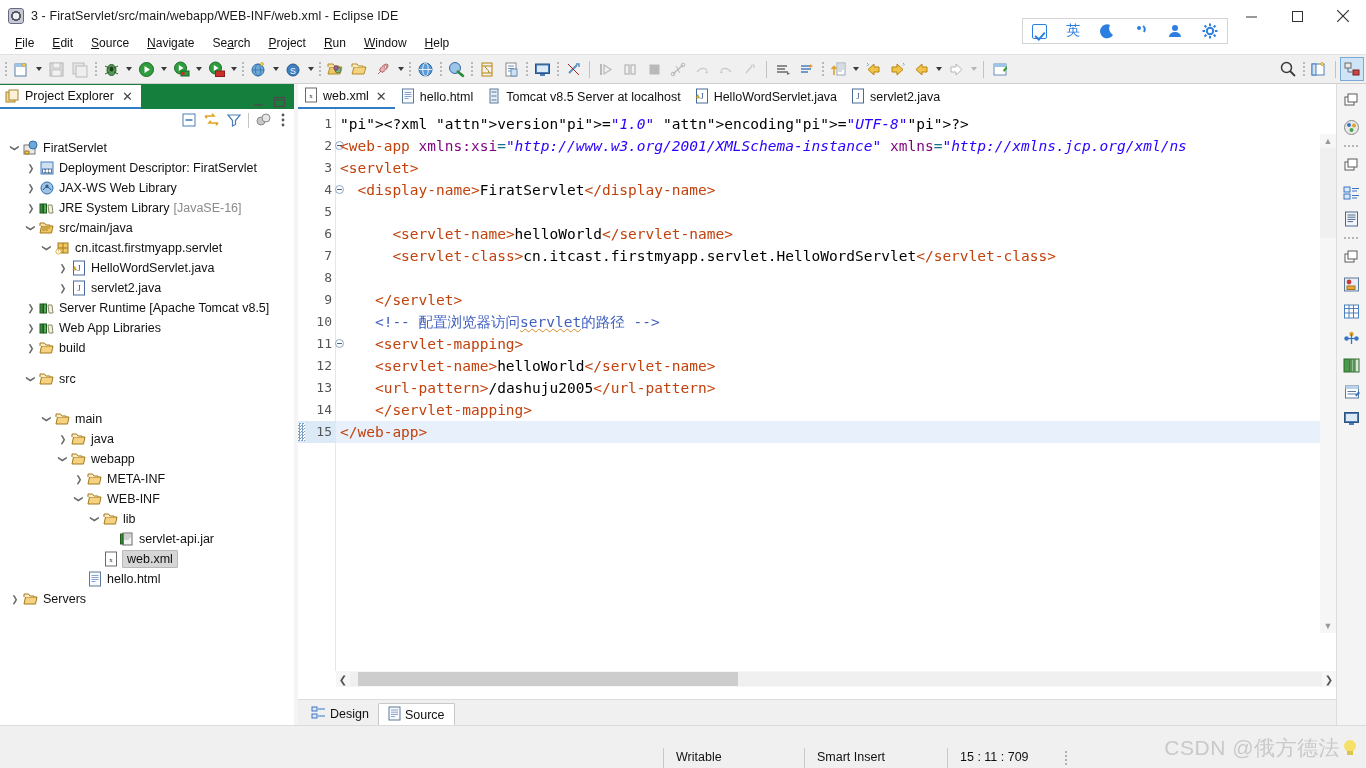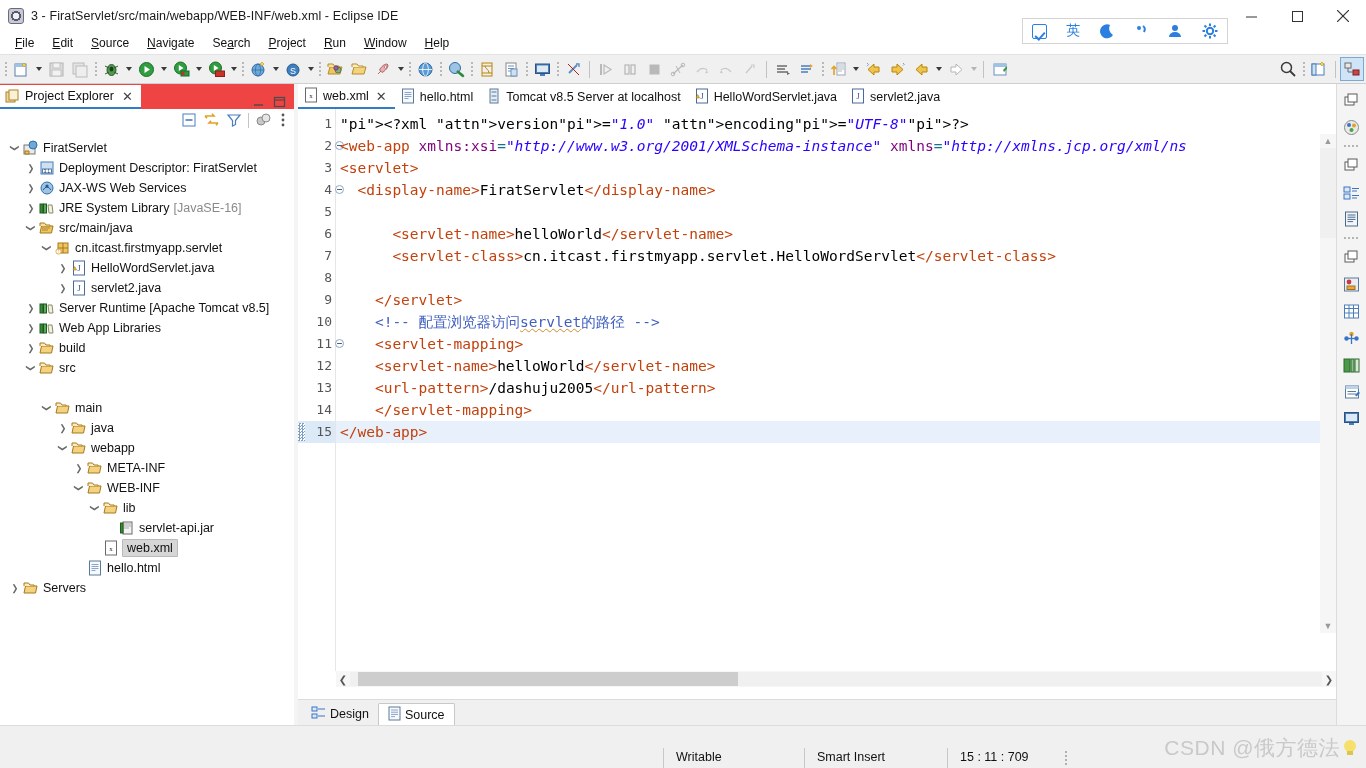--- a/index.html
+++ b/index.html
@@ -73,21 +73,21 @@
 
   
   .main { position: absolute; left:0; top:84px; right:0; bottom:43px; background:#f4f4f4; }
 
   
   .explorer {
     position:absolute; left:0; top:0; width:294px; bottom:0;
     background:#ffffff;
   }
   .pe-tabrow {
-    height: 25px; background:#ef4444; display:flex; align-items:flex-end;
+    height: 25px; background:#15803d; display:flex; align-items:flex-end;
     position: relative;
     gap: 8px;
   }
   .pe-tab {
     display:flex; align-items:center; height:24px; padding:0 6px 0 5px;
     border-bottom: 2px solid #2f7dc4; background:#ffffff; font-size:12.5px;
   }
   .pe-tab .label { margin:0 6px 0 5px; font-weight:400; color:#111; }
   .pe-tab .x { color:#444; font-size:13px; line-height:1; padding:0 2px; }
   .pe-minmax { margin-left:auto; display:flex; align-items:center; gap:8px; padding-right:8px; }
@@ -644,21 +644,21 @@
             <span class="twisty">
               <span class="chev">❯</span>
             </span>
             <span class="ico">
               <svg width="16" height="16">
                 <circle cx="8" cy="8" r="6" fill="#9dc3e6" stroke="#2f6da5"></circle>
                 <path d="M4 10 q4 -6 8 0" fill="none" stroke="#2a5a8a"></path>
                 <circle cx="8" cy="6" r="1.6" fill="#2a5a8a"></circle>
               </svg>
             </span>
-            <span class="txt">JAX-WS Web Services</span>
+            <span class="txt">JAX-WS Web Library</span>
           </div>
           <div class="row" style="padding-left: 24px;">
             <span class="twisty">
               <span class="chev">❯</span>
             </span>
             <span class="ico">
               <svg width="16" height="16">
                 <rect x="1" y="4" width="3" height="9" fill="#3a8a3a" stroke="#1f5a1f"></rect>
                 <rect x="4.5" y="4" width="3" height="9" fill="#5aaa5a" stroke="#1f5a1f"></rect>
                 <path d="M9 5 l4 0 l1 8 l-4 0z" fill="#f2f2e0" stroke="#8a8a6a"></path>
@@ -751,21 +751,21 @@
               <span class="chev">❯</span>
             </span>
             <span class="ico">
               <svg width="16" height="16">
                 <path d="M1 13 L2.5 6 L14 6 L12.5 13 z" fill="#f4d27f" stroke="#a5791d"></path>
                 <path d="M1 6 L1 3 L5.5 3 L7 5 L11 5 L11 6" fill="#fbecc4" stroke="#a5791d"></path>
               </svg>
             </span>
             <span class="txt">build</span>
           </div>
-          <div class="row" style="padding-left: 24px;">
+          <div class="row" style="padding-left: 24px; margin-top: 11px;">
             <span class="twisty">
               <span class="chev" style="transform: rotate(90deg);">❯</span>
             </span>
             <span class="ico">
               <svg width="16" height="16">
                 <path d="M1 13 L2.5 6 L14 6 L12.5 13 z" fill="#f4d27f" stroke="#a5791d"></path>
                 <path d="M1 6 L1 3 L5.5 3 L7 5 L11 5 L11 6" fill="#fbecc4" stroke="#a5791d"></path>
               </svg>
             </span>
             <span class="txt">src</span>

